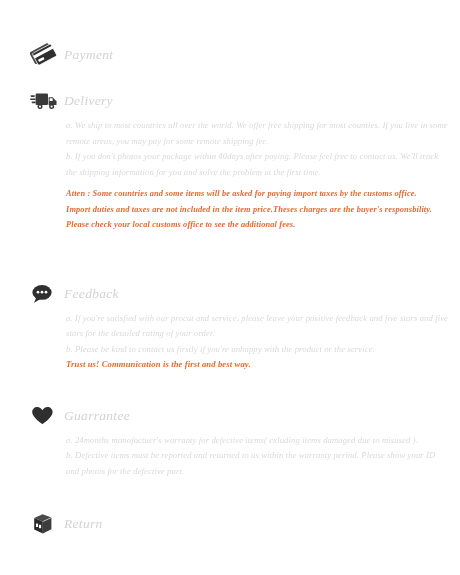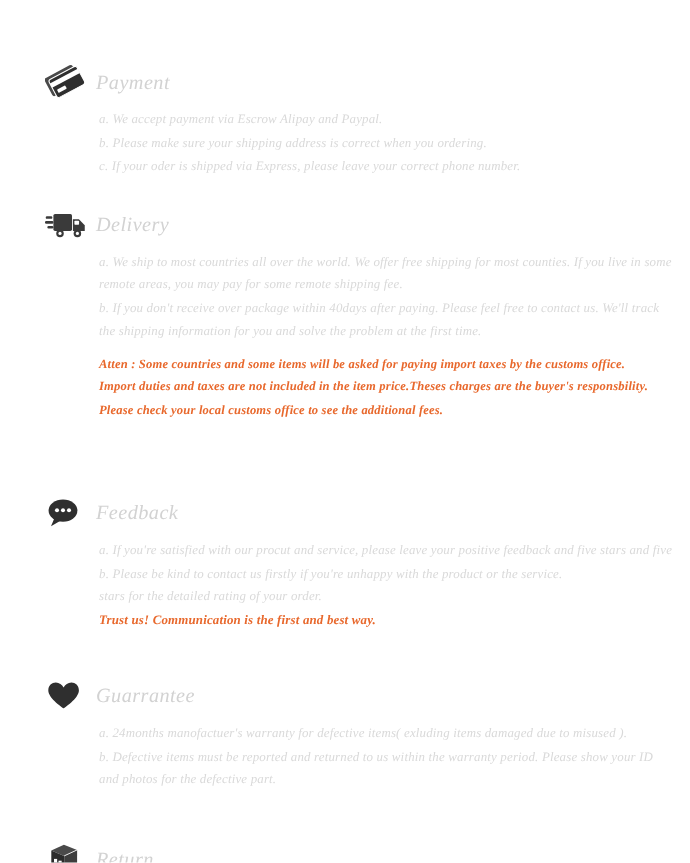--- a/index.html
+++ b/index.html
@@ -105,25 +105,20 @@
           <g transform="rotate(-28 14 13)">
             <rect x="2" y="4" width="21" height="13.5" rx="1.6" fill="#4a4a4a"></rect>
             <rect x="4.2" y="6.2" width="21" height="13.5" rx="1.6" fill="#2f2f2f"></rect>
             <rect x="4.2" y="8.6" width="21" height="3.1" fill="#ffffff"></rect>
             <rect x="6.4" y="14.4" width="6.2" height="2.5" rx="0.6" fill="#ffffff"></rect>
             <rect x="4.2" y="6.2" width="21" height="13.5" rx="1.6" fill="none" stroke="#ffffff" stroke-width="0.7"></rect>
           </g>
         </svg>
       </div>
       <div class="section-title">Payment</div>
-    </div>
-    <div class="lines">
-      <div class="line">a. We accept  payment via Escrow Alipay and Paypal.</div>
-      <div class="line">b. Please make sure your shipping address is correct when you ordering.</div>
-      <div class="line">c. If your oder is shipped via Express, please leave your correct phone number.</div>
     </div>
   </div>
 
   <div class="section sec-delivery">
     <div class="section-head">
       <div class="icon-wrap">
         <svg width="30" height="20" viewBox="0 0 30 20">
           <rect x="0.5" y="4.2" width="4.4" height="1.7" rx="0.8" fill="#3a3a3a"></rect>
           <rect x="0" y="7.4" width="5.6" height="1.7" rx="0.8" fill="#3a3a3a"></rect>
           <rect x="1.6" y="10.6" width="4.0" height="1.7" rx="0.8" fill="#3a3a3a"></rect>
@@ -134,21 +129,21 @@
           <circle cx="10.0" cy="15.6" r="1.05" fill="#ffffff"></circle>
           <circle cx="21.6" cy="15.6" r="2.5" fill="#3a3a3a"></circle>
           <circle cx="21.6" cy="15.6" r="1.05" fill="#ffffff"></circle>
         </svg>
       </div>
       <div class="section-title">Delivery</div>
     </div>
     <div class="lines">
       <div class="line">a. We ship to most countries all over the world. We offer free shipping for most counties. If you live in some</div>
       <div class="line">remote areas, you may pay for some remote  shipping fee.</div>
-      <div class="line">b. If you don't receive over package within 40days after paying. Please feel free to contact us. We'll track</div>
+      <div class="line">b. If you don't photos your package within 40days after paying. Please feel free to contact us. We'll track</div>
       <div class="line">the shipping information for you and solve the problem at the first time.</div>
     </div>
     <div class="notice">
       <div class="line">Atten : Some countries and some items will be asked for paying import taxes by the customs office.</div>
       <div class="line">Import duties and taxes are not included in the item price.Theses charges are the buyer's responsbility.</div>
       <div class="line">Please check your local customs office to see the additional fees.</div>
     </div>
   </div>
 
   <div class="section sec-feedback">
@@ -159,22 +154,22 @@
           <path d="M6.4 14.2 L4.0 19.8 L10.6 16.0 Z" fill="#2f2f2f"></path>
           <circle cx="8.0" cy="9.2" r="1.35" fill="#ffffff"></circle>
           <circle cx="12.0" cy="9.2" r="1.35" fill="#ffffff"></circle>
           <circle cx="16.0" cy="9.2" r="1.35" fill="#ffffff"></circle>
         </svg>
       </div>
       <div class="section-title">Feedback</div>
     </div>
     <div class="lines">
       <div class="line">a. If you're satisfied with our procut and service, please leave your positive feedback and five stars and five</div>
+      <div class="line">stars for the detailed rating  of your order.</div>
       <div class="line">b. Please be kind to contact us firstly if you're unhappy with the product or the service.</div>
-      <div class="line">stars for the detailed rating  of your order.</div>
       <div class="line alert">Trust us! Communication is the first and best way.</div>
     </div>
   </div>
 
   <div class="section sec-guarrantee">
     <div class="section-head">
       <div class="icon-wrap">
         <svg width="26" height="22" viewBox="0 0 26 22">
           <path d="M12.4 19.2 C12.4 19.2 2.2 12.6 2.2 7.3 C2.2 4.0 4.6 2.0 7.2 2.0 C9.5 2.0 11.4 3.5 12.4 5.3 C13.4 3.5 15.3 2.0 17.6 2.0 C20.2 2.0 22.6 4.0 22.6 7.3 C22.6 12.6 12.4 19.2 12.4 19.2 Z" fill="#2f2f2f"></path>
         </svg>

